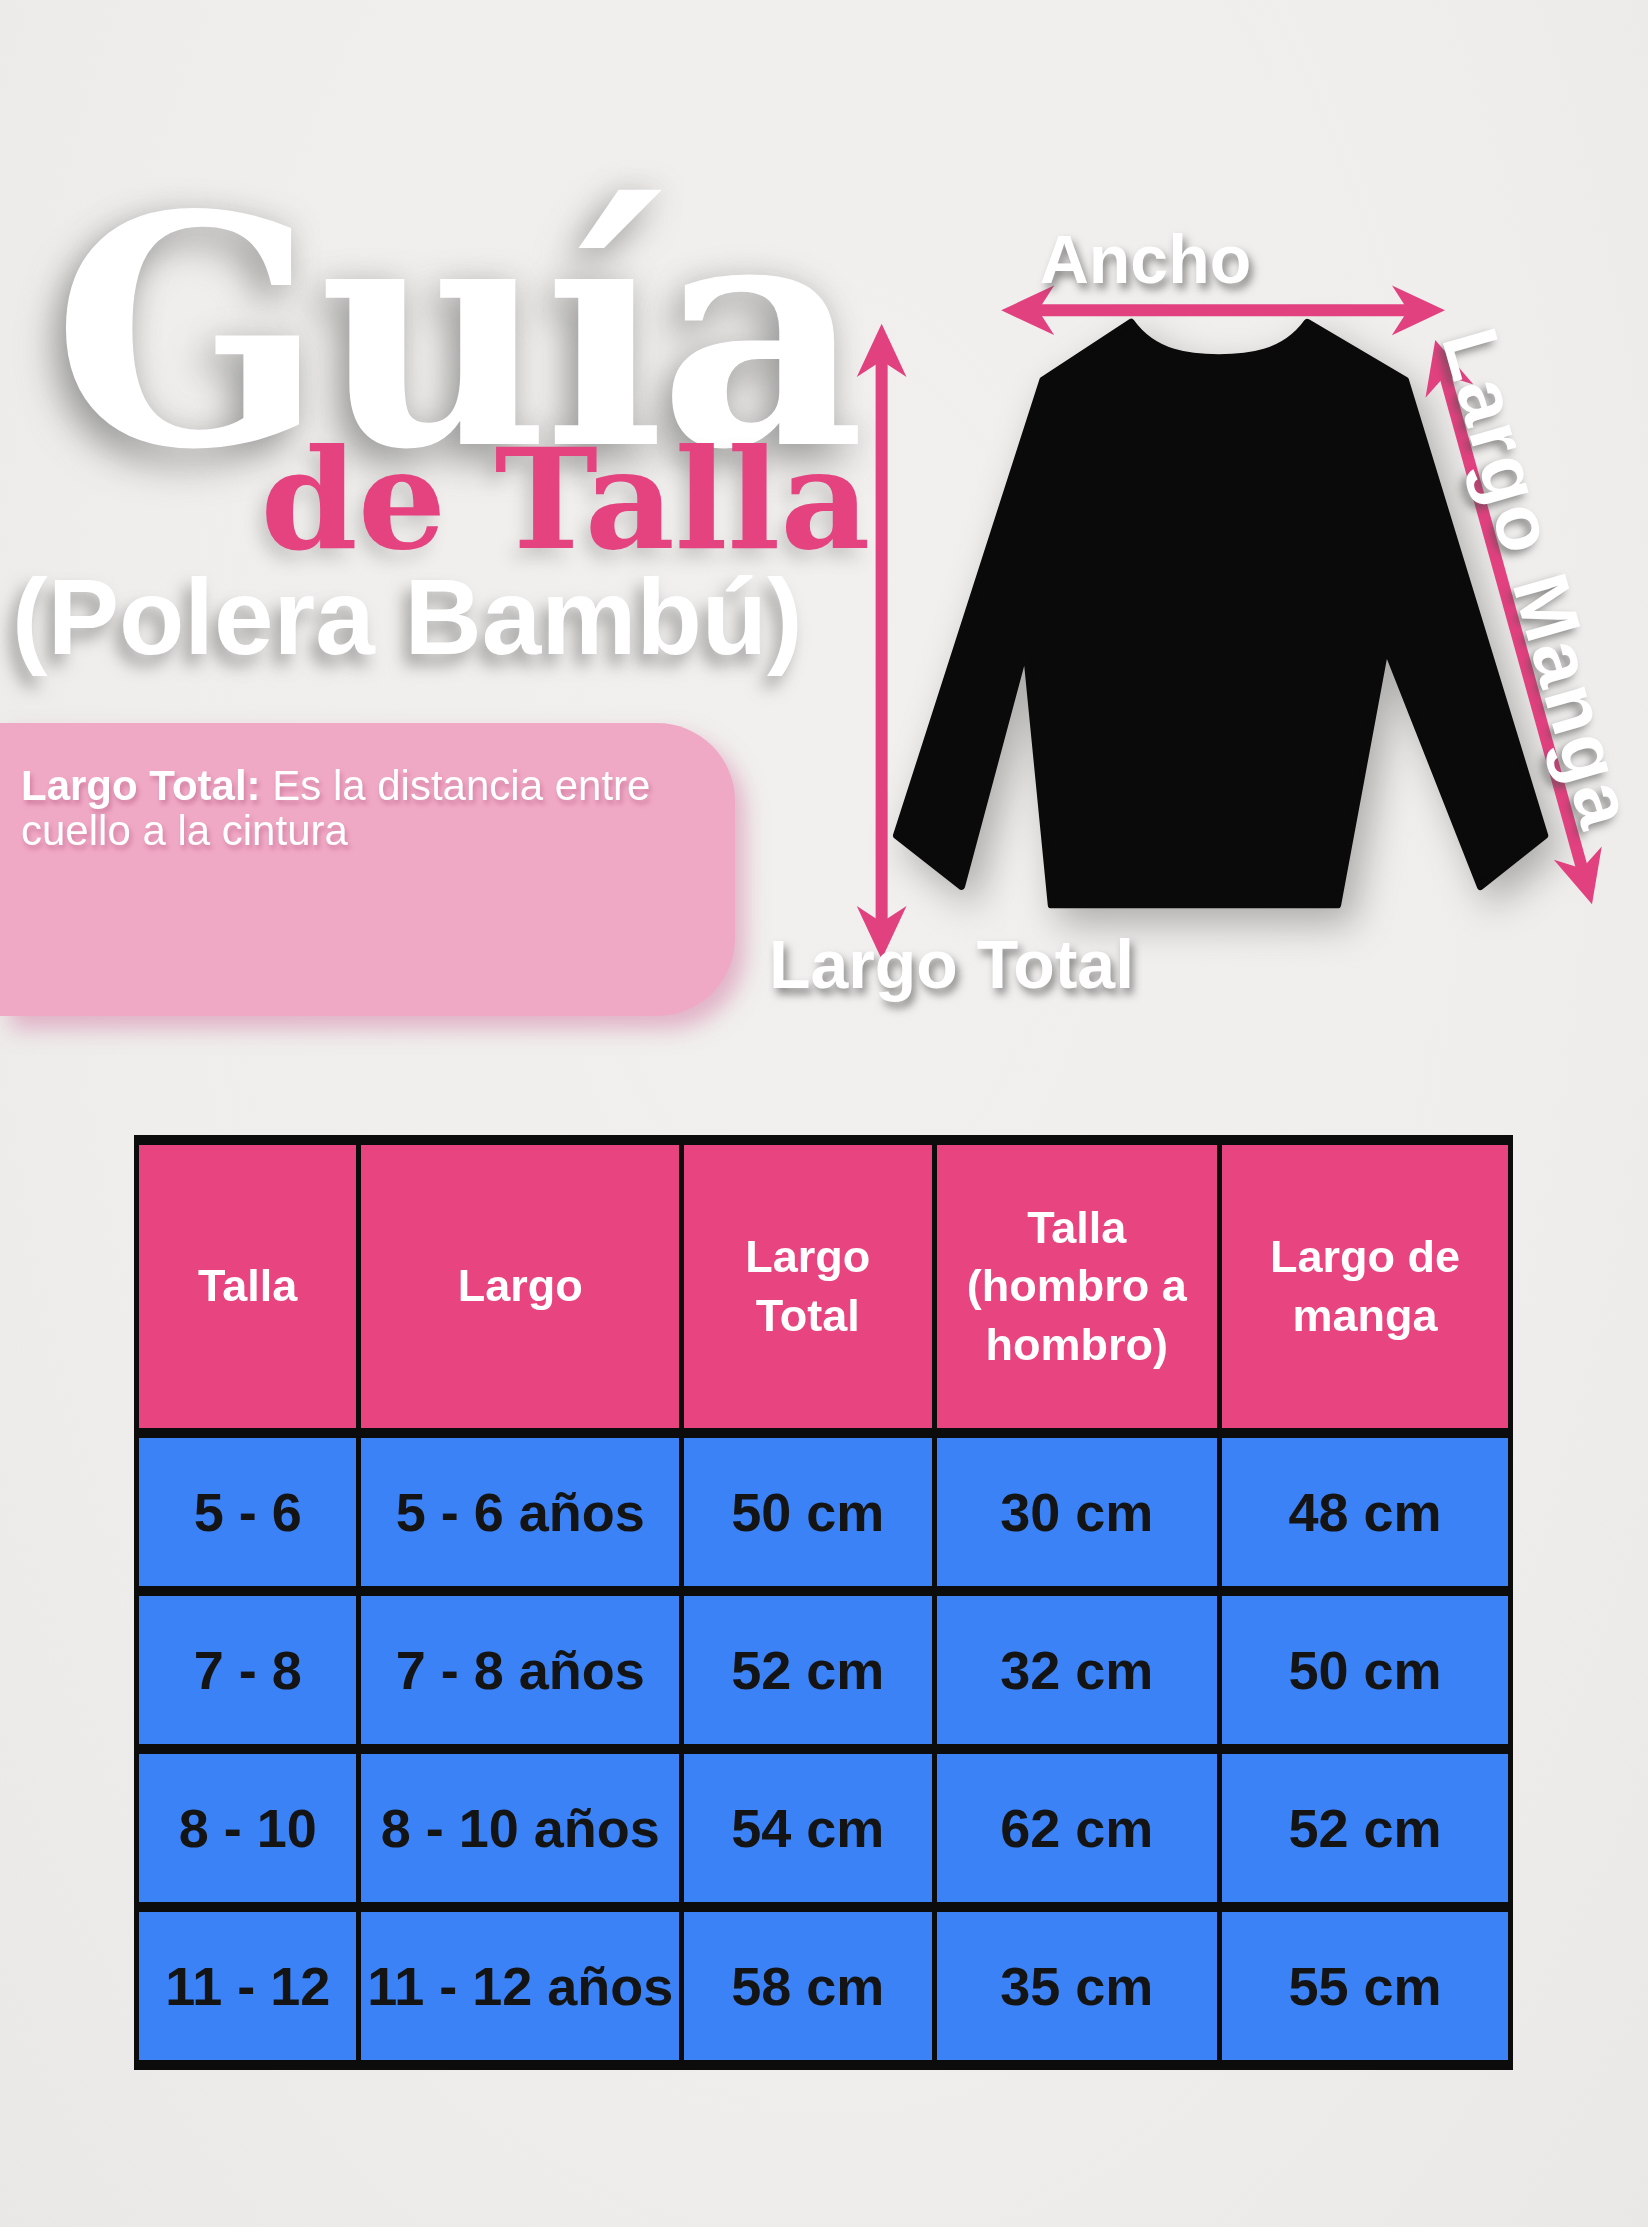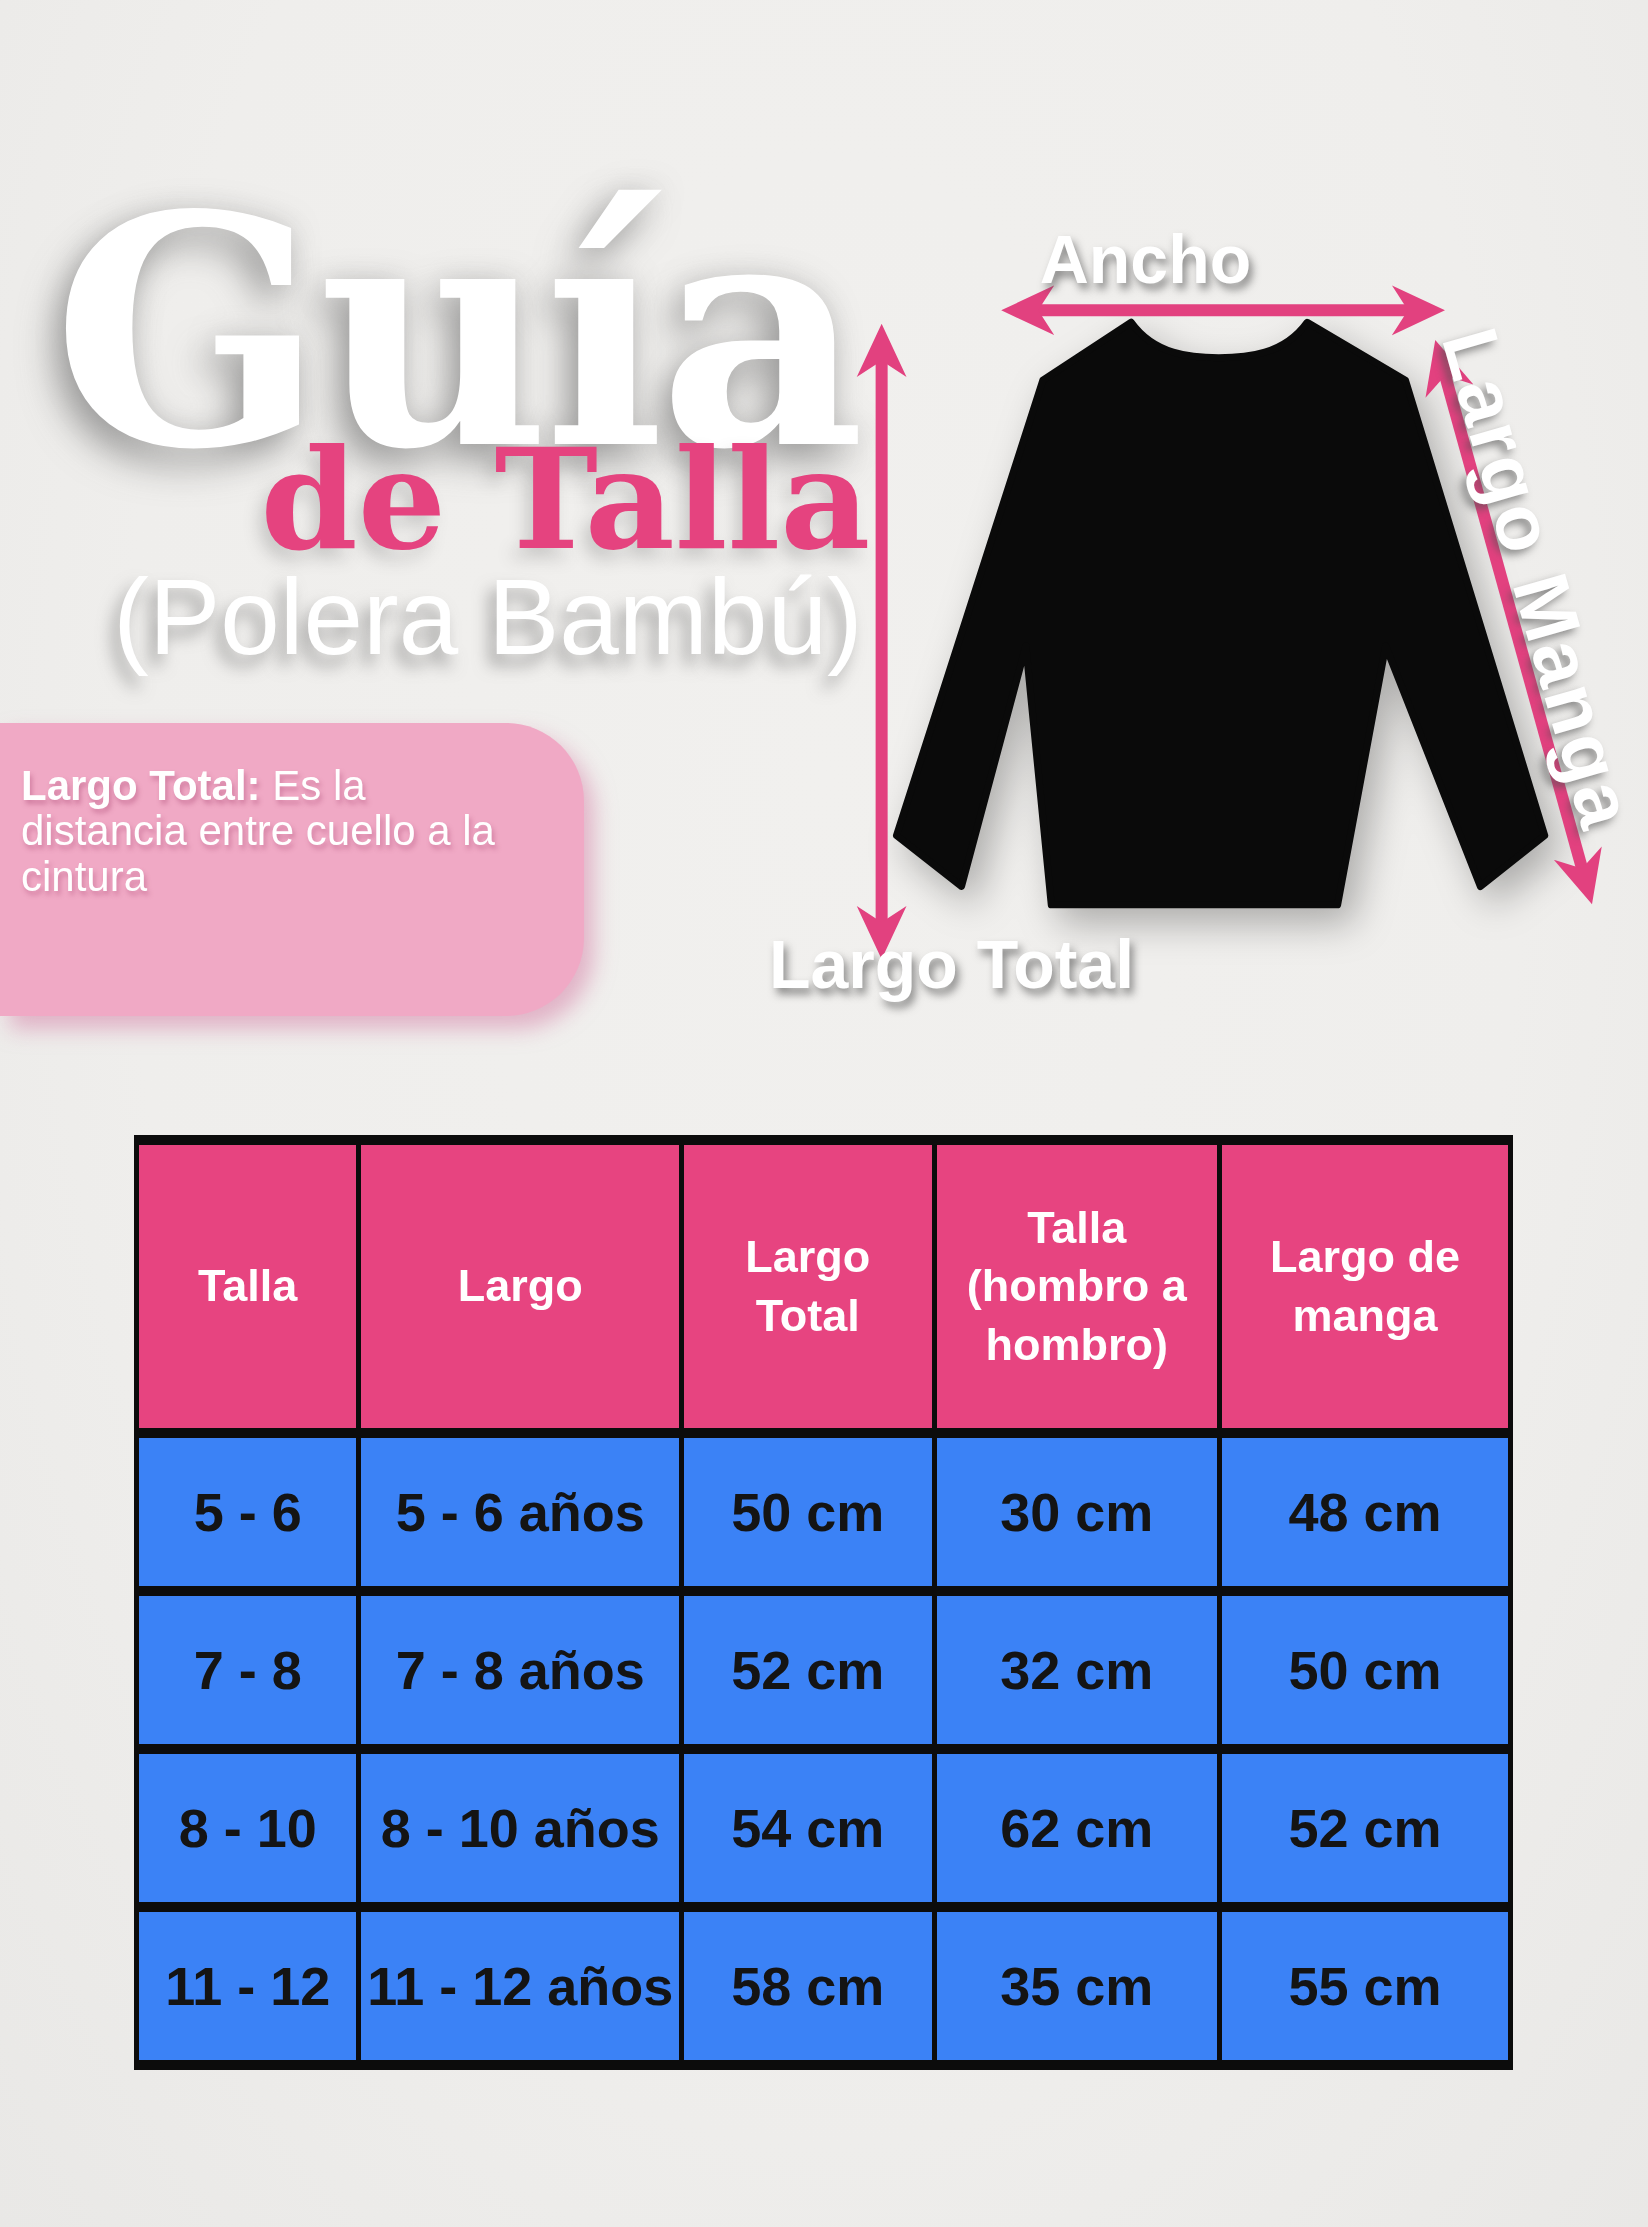--- a/index.html
+++ b/index.html
@@ -17,28 +17,29 @@
     font-size:318px;line-height:1;letter-spacing:-5.7px;color:#ffffff;
     text-shadow:-12.7px 18.4px 34px rgba(110,110,110,0.55), 0 0 28px rgba(140,140,140,0.35);
   }
   .title-sub{
     left:141px;top:430px;width:849px;text-align:center;
     font-family:"DejaVu Serif",serif;font-weight:bold;
     font-size:139px;line-height:1;color:#e5437f;
     text-shadow:-7px 10px 15.6px rgba(90,90,90,0.25);
   }
   .title-product{
-    left:0;top:564px;width:976px;text-align:center;
-    font-weight:normal;font-size:107px;line-height:1;color:#ffffff;
+    left:0;top:564px;width:976px;text-align:left;
+    font-weight:bold;font-size:107px;line-height:1;color:#ffffff;
     text-shadow:-7px 11.3px 15.6px rgba(100,100,100,0.55);
+    padding-left:12px;
   }
 
   
   .info-box{
-    left:0;top:723px;width:584px;height:293px;box-sizing:border-box;
+    left:0;top:723px;width:735px;height:293px;box-sizing:border-box;
     background:#f0a9c5;border-radius:0 78px 78px 0;
     box-shadow:10px 12.7px 21px rgba(214,130,168,0.55);
     padding:40px 78px 0 21px;
   }
   .info-box p{
     margin:0 0 21px 0;font-size:42px;line-height:1.08;color:#ffffff;
     text-shadow:2.1px 3.5px 5px rgba(170,70,115,0.45);
   }
   .def-term{font-weight:bold;}
   .def-desc{font-weight:normal;}

